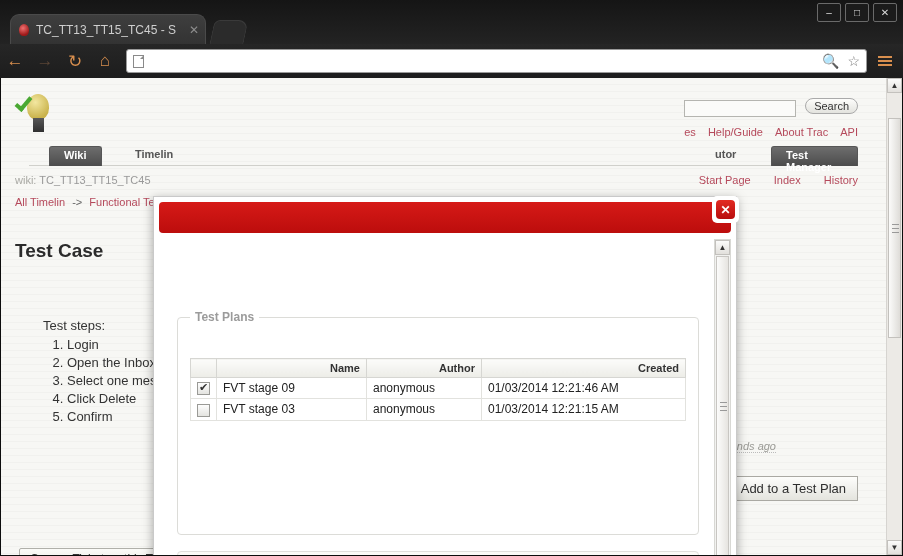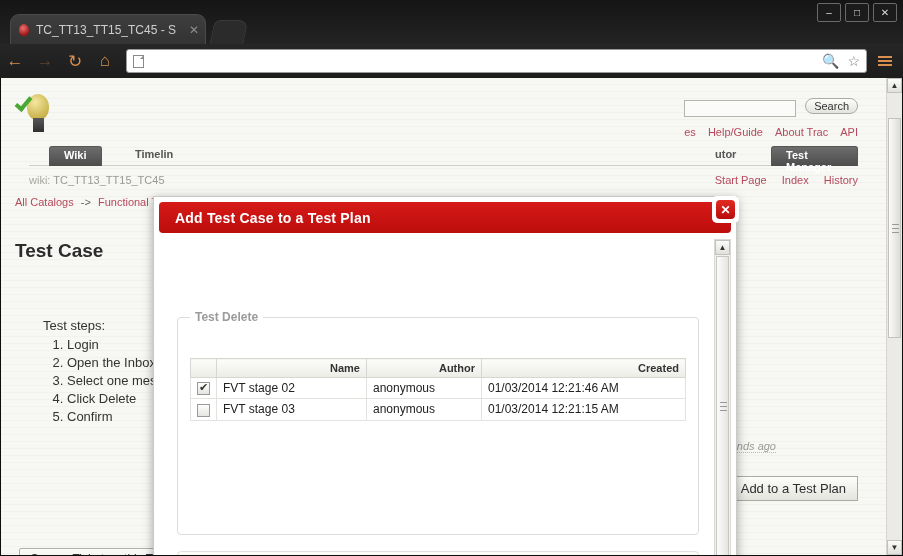--- a/index.html
+++ b/index.html
@@ -172,26 +172,26 @@
   }
   #tab-wiki { left: 20px; }
   #tab-timeline { left: 92px; background: none; border: none; color:#555; }
   #tab-tutor { left: 672px; background:none; border:none; color:#555; }
   #tab-testman { left: 742px; }
 
   #wikipath {
     position: absolute; left: 14px; top: 96px;
     font-size: 11px; color: #999;
   }
-  #wikipath b { color: #a9a9a4; font-weight: normal; margin-left: 14px; }
+  #wikipath b { color: #a9a9a4; font-weight: normal; }
   #ctxnav {
     position: absolute; right: 28px; top: 96px;
     font-size: 11px; color: #b5495b;
   }
-  #ctxnav span { margin-left: 12px; }
+  #ctxnav span { margin-left: 20px; }
   #breadcrumb {
     position: absolute; left: 14px; top: 118px;
     font-size: 11px; color: #b5495b; white-space: nowrap;
   }
   #breadcrumb .sep { color: #666; margin: 0 4px; }
 
   #h1 { position: absolute; left: 14px; top: 162px; font-size: 19px; font-weight: bold; color: #2b2b2b; }
   #h2 { position: absolute; left: 28px; top: 208px; font-size: 16px; font-weight: bold; color: #2b2b2b; }
   #stepslabel { position: absolute; left: 42px; top: 240px; font-size: 13px; color: #333; }
   #steps {
@@ -392,21 +392,21 @@
         <span>TC_TT13_TT15_TC45</span>
       </div>
 
       <div id="ctxnav">
         <span>Start Page</span>
         <span>Index</span>
         <span>History</span>
       </div>
 
       <div id="breadcrumb">
-        <span>All Catalogs</span>
+        <span>All Timelin</span>
         <span class="sep">-&gt;</span>
         <span>Functional Tes</span>
       </div>
 
       <div id="h1">Test Case</div>
       <div id="stepslabel">Test steps:</div>
       <ol id="steps">
         <li>Login</li>
         <li>Open the Inbox</li>
         <li>Select one messa</li>
@@ -426,43 +426,42 @@
         <span class="grip" style="top:105px"></span>
         <span class="grip" style="top:109px"></span>
         <span class="grip" style="top:113px"></span>
       </div>
       <div class="sb-arrow down">▼</div>
     </div>
 
     <div id="overlay-shadow">
 
       <div id="dlg-header">
-        <span id="dlg-title">Add Test Case to a Test Plan</span>
         <div id="dlg-close">
           <span class="x">✕</span>
         </div>
       </div>
 
       <div id="dlg-body">
 
         <div id="fieldset">
-          <span id="legend">Test Delete</span>
+          <span id="legend">Test Plans</span>
           <table id="plans-table">
             <thead>
               <tr>
                 <th style="width:26px"></th>
                 <th style="width:150px">Name</th>
                 <th style="width:115px">Author</th>
                 <th>Created</th>
               </tr>
             </thead>
             <tbody>
               <tr>
                 <td class="cb"><span class="ckbox on"></span></td>
-                <td>FVT stage 02</td>
+                <td>FVT stage 09</td>
                 <td>anonymous</td>
                 <td>01/03/2014 12:21:46 AM</td>
               </tr>
               <tr>
                 <td class="cb"><span class="ckbox"></span></td>
                 <td>FVT stage 03</td>
                 <td>anonymous</td>
                 <td>01/03/2014 12:21:15 AM</td>
               </tr>
             </tbody>

